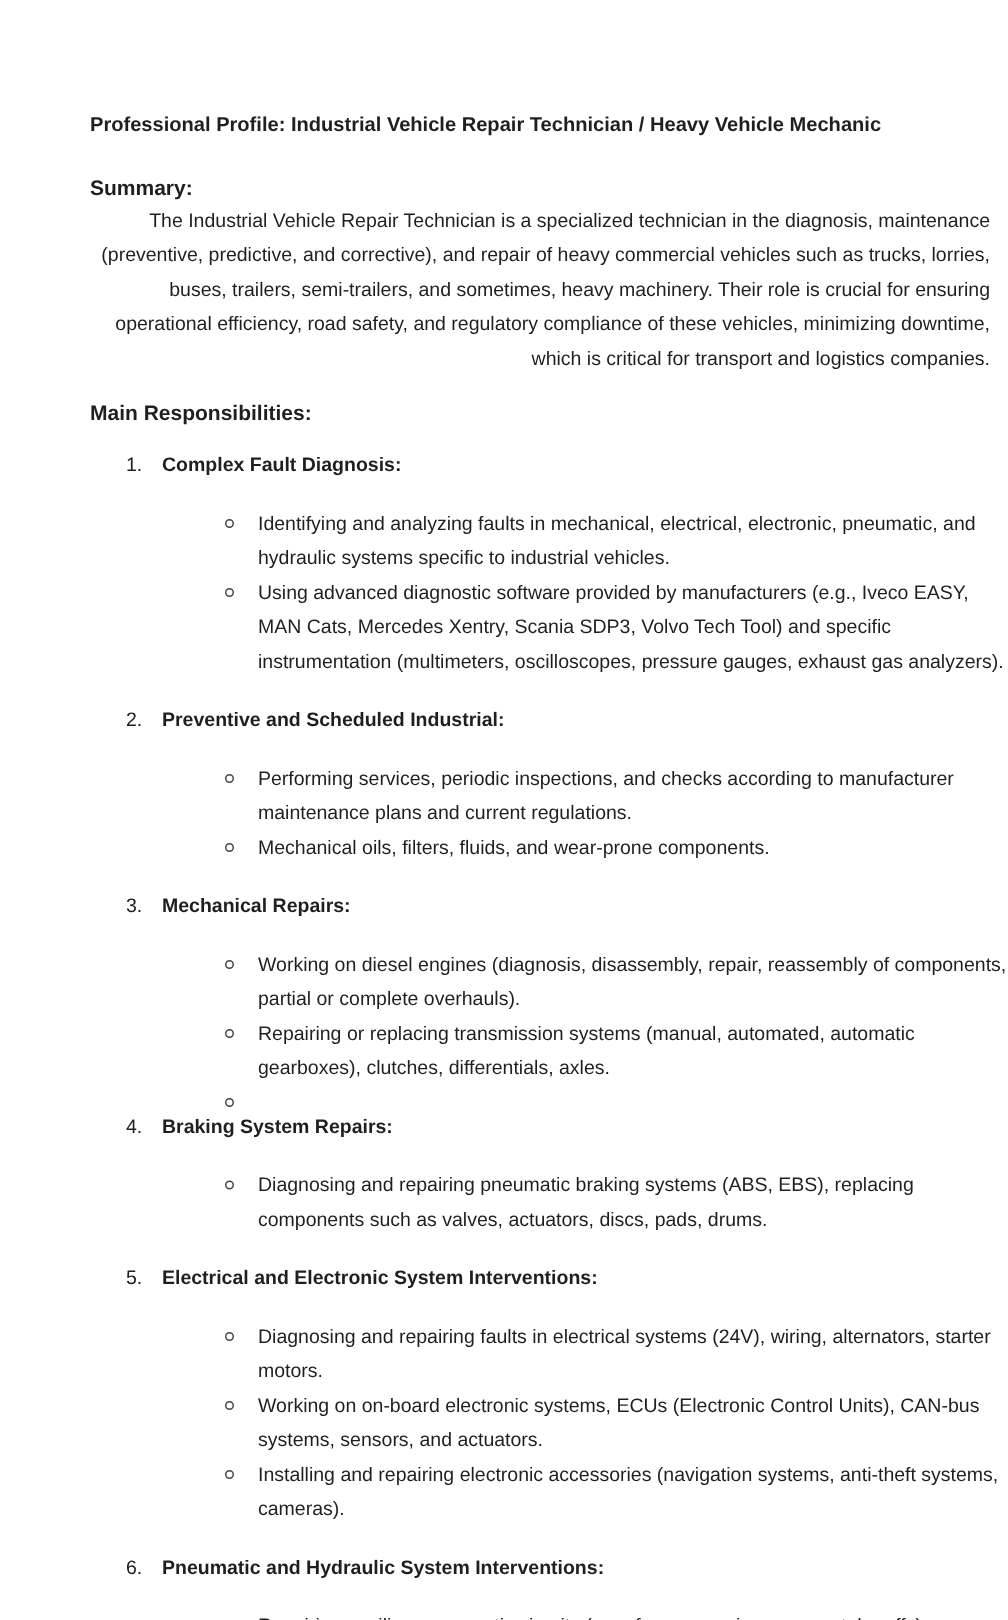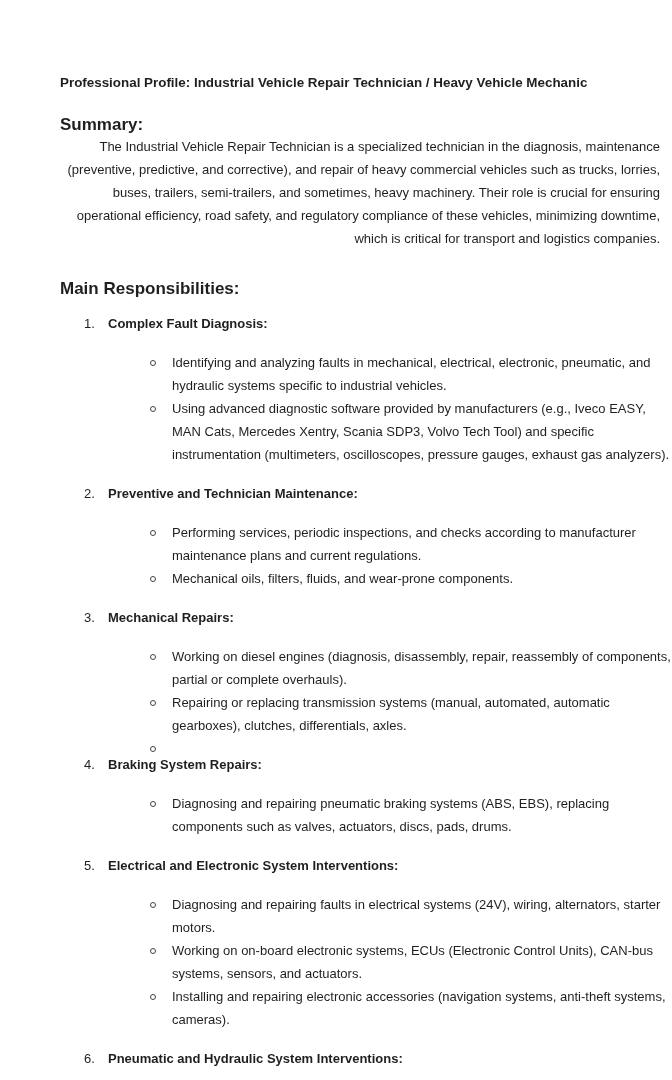--- a/index.html
+++ b/index.html
@@ -4,23 +4,23 @@
 <style>
   html, body { margin: 0; padding: 0; background: #ffffff; }
   body {
     width: 672px; height: 1080px; overflow: hidden;
     font-family: "Liberation Sans", sans-serif;
     color: #1f1f1f;
     font-size: 13px;
   }
   .page { position: relative; padding: 74px 0 0 60px; width: 600px; }
   .title { font-weight: bold; font-size: 13.4px; line-height: 18px; margin: 0 0 24px 0; }
-  .section-heading { font-weight: bold; font-size: 17px; line-height: 18px; margin: 0; }
+  .section-heading { font-weight: bold; font-size: 14px; line-height: 18px; margin: 0; }
   .summary-text { line-height: 23px; margin: 1px 0 0 0; font-size: 13px; text-align: right; }
-  .resp-heading { margin-top: 30px; }
+  .resp-heading { margin-top: 16px; }
   ol.resp { list-style: none; margin: 14px 0 0 0; padding: 0; }
   ol.resp > li { position: relative; }
   .item-head { position: relative; padding-left: 48px; line-height: 23px; height: 23px; }
   .item-num { position: absolute; left: 24px; top: 0; }
   .item-title { font-weight: bold; }
   ul.subs { list-style: none; margin: 16px; padding: 0; }
   ul.subs > li { position: relative; padding-left: 96px; line-height: 23px; width: 500px; }
   .bullet {
     position: absolute; left: 74px; top: 9px;
     width: 4px; height: 4px; border: 1px solid #444; border-radius: 50%;
@@ -39,21 +39,21 @@
 
   <ol class="resp" id="resp-list">
       <li>
         <div class="item-head"><span class="item-num">1.</span><span class="item-title">Complex Fault Diagnosis:</span></div>
         <ul class="subs">
           <li><span class="bullet"></span><span>Identifying and analyzing faults in mechanical, electrical, electronic, pneumatic, and hydraulic systems specific to industrial vehicles.</span></li>
           <li><span class="bullet"></span><span>Using advanced diagnostic software provided by manufacturers (e.g., Iveco EASY, MAN Cats, Mercedes Xentry, Scania SDP3, Volvo Tech Tool) and specific instrumentation (multimeters, oscilloscopes, pressure gauges, exhaust gas analyzers).</span></li>
         </ul>
       </li>
       <li>
-        <div class="item-head"><span class="item-num">2.</span><span class="item-title">Preventive and Technician Maintenance:</span></div>
+        <div class="item-head"><span class="item-num">2.</span><span class="item-title">Preventive and Scheduled Industrial:</span></div>
         <ul class="subs">
           <li><span class="bullet"></span><span>Performing services, periodic inspections, and checks according to manufacturer maintenance plans and current regulations.</span></li>
           <li><span class="bullet"></span><span>Mechanical oils, filters, fluids, and wear-prone components.</span></li>
         </ul>
       </li>
       <li>
         <div class="item-head"><span class="item-num">3.</span><span class="item-title">Mechanical Repairs:</span></div>
         <ul class="subs">
           <li><span class="bullet"></span><span>Working on diesel engines (diagnosis, disassembly, repair, reassembly of components, partial or complete overhauls).</span></li>
           <li><span class="bullet"></span><span>Repairing or replacing transmission systems (manual, automated, automatic gearboxes), clutches, differentials, axles.</span></li>

